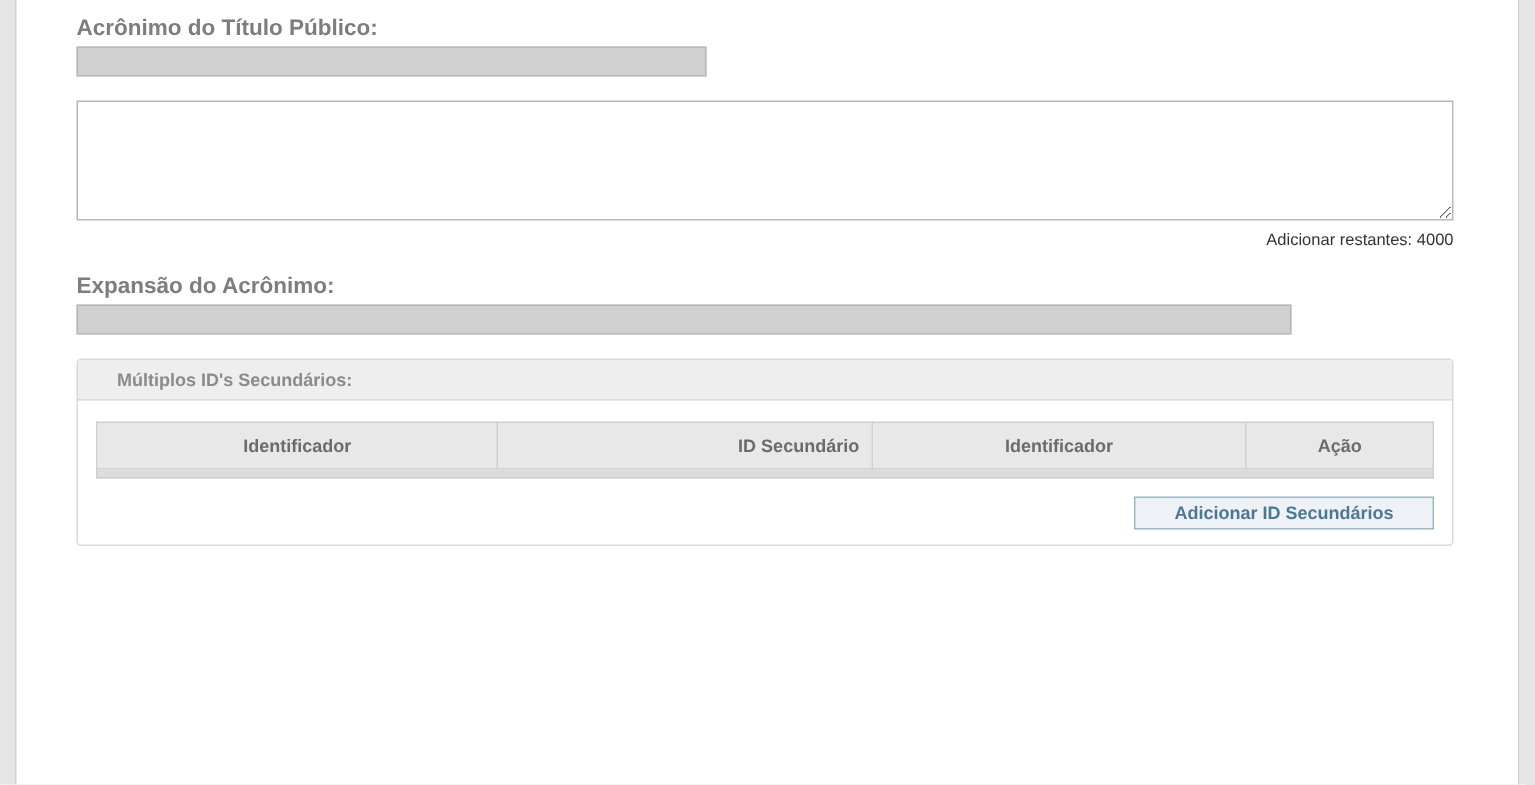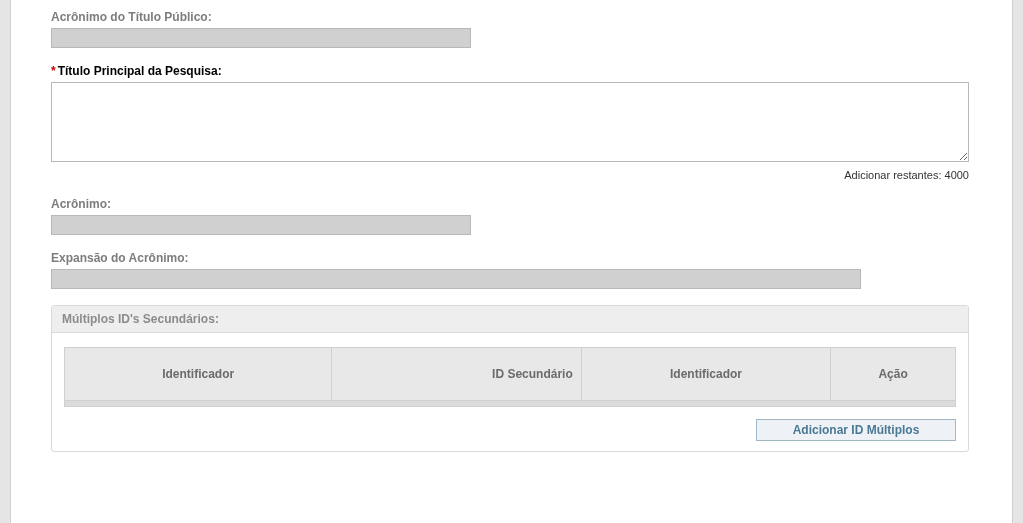--- a/index.html
+++ b/index.html
@@ -22,21 +22,21 @@
       margin: 0 auto;
       min-height: 523px;
     }
     .form-group {
       margin-bottom: 16px;
     }
     .form-label {
       display: block;
       font-weight: bold;
       color: #7d7d7d;
-      font-size: 12px;
+      font-size: 15px;
       margin-bottom: 4px;
     }
     .form-label.strong {
       color: #000000;
     }
     .required-star {
       color: #cc0000;
       margin-right: 2px;
     }
     .text-input {
@@ -73,37 +73,37 @@
       padding: 0;
       margin-top: 10px;
       width: 918px;
     }
     .fieldset-title {
       background: #eeeeee;
       border-bottom: 1px solid #d9d9d9;
       color: #8b8b8b;
       font-weight: bold;
       font-size: 12px;
-      padding: 6px 10px;
+      padding: 6px 26px;
     }
     .fieldset-body {
       padding: 14px 12px 10px 12px;
     }
     .data-table {
       width: 100%;
       border-collapse: collapse;
       margin-bottom: 6px;
     }
     .data-table th {
       background: #e8e8e8;
       border: 1px solid #d0d0d0;
       color: #6b6b6b;
       font-size: 12px;
       font-weight: bold;
-      padding: 19px 8px;
+      padding: 8px 8px;
       text-align: center;
     }
     .data-table th.col-id { width: 30%; }
     .data-table th.col-secid { width: 28%; text-align: right; }
     .data-table th.col-det { width: 28%; }
     .data-table th.col-acao { width: 14%; }
     .table-footer-bar {
       height: 6px;
       background: #dcdcdc;
       border: 1px solid #d0d0d0;
@@ -133,34 +133,27 @@
 <div class="page-wrapper">
   <div class="main-panel">
 
     <div class="form-group">
       <label class="form-label">Acrônimo do Título Público:</label>
       <input type="text" class="text-input w420" value="" style="">
     </div>
 
 
     <div class="form-group">
-      <label class="form-label strong">
-        <span class="required-star">*</span><span>Título Principal da Pesquisa:</span>
-      </label>
       <textarea class="textarea-input" style=""></textarea>
       <div class="char-counter">
         <span>Adicionar restantes:</span>
         <span class="count">4000</span>
       </div>
     </div>
 
-    <div class="form-group">
-      <label class="form-label">Acrônimo:</label>
-      <input type="text" class="text-input w420" value="" style="">
-    </div>
 
     <div class="form-group">
       <label class="form-label">Expansão do Acrônimo:</label>
       <input type="text" class="text-input w810" value="" style="">
     </div>
 
     <div class="fieldset-box">
       <div class="fieldset-title">Múltiplos ID's Secundários:</div>
       <div class="fieldset-body">
         <table class="data-table">
@@ -168,19 +161,19 @@
             <tr>
               <th class="col-id">Identificador</th>
               <th class="col-secid">ID Secundário</th>
               <th class="col-det">Identificador</th>
               <th class="col-acao">Ação</th>
             </tr>
           </thead>
         </table>
         <div class="table-footer-bar"></div>
         <div class="action-row">
-          <button type="button" class="btn-add">Adicionar ID Múltiplos</button>
+          <button type="button" class="btn-add">Adicionar ID Secundários</button>
         </div>
       </div>
     </div>
 
   </div>
 </div>
 
 </body></html>

